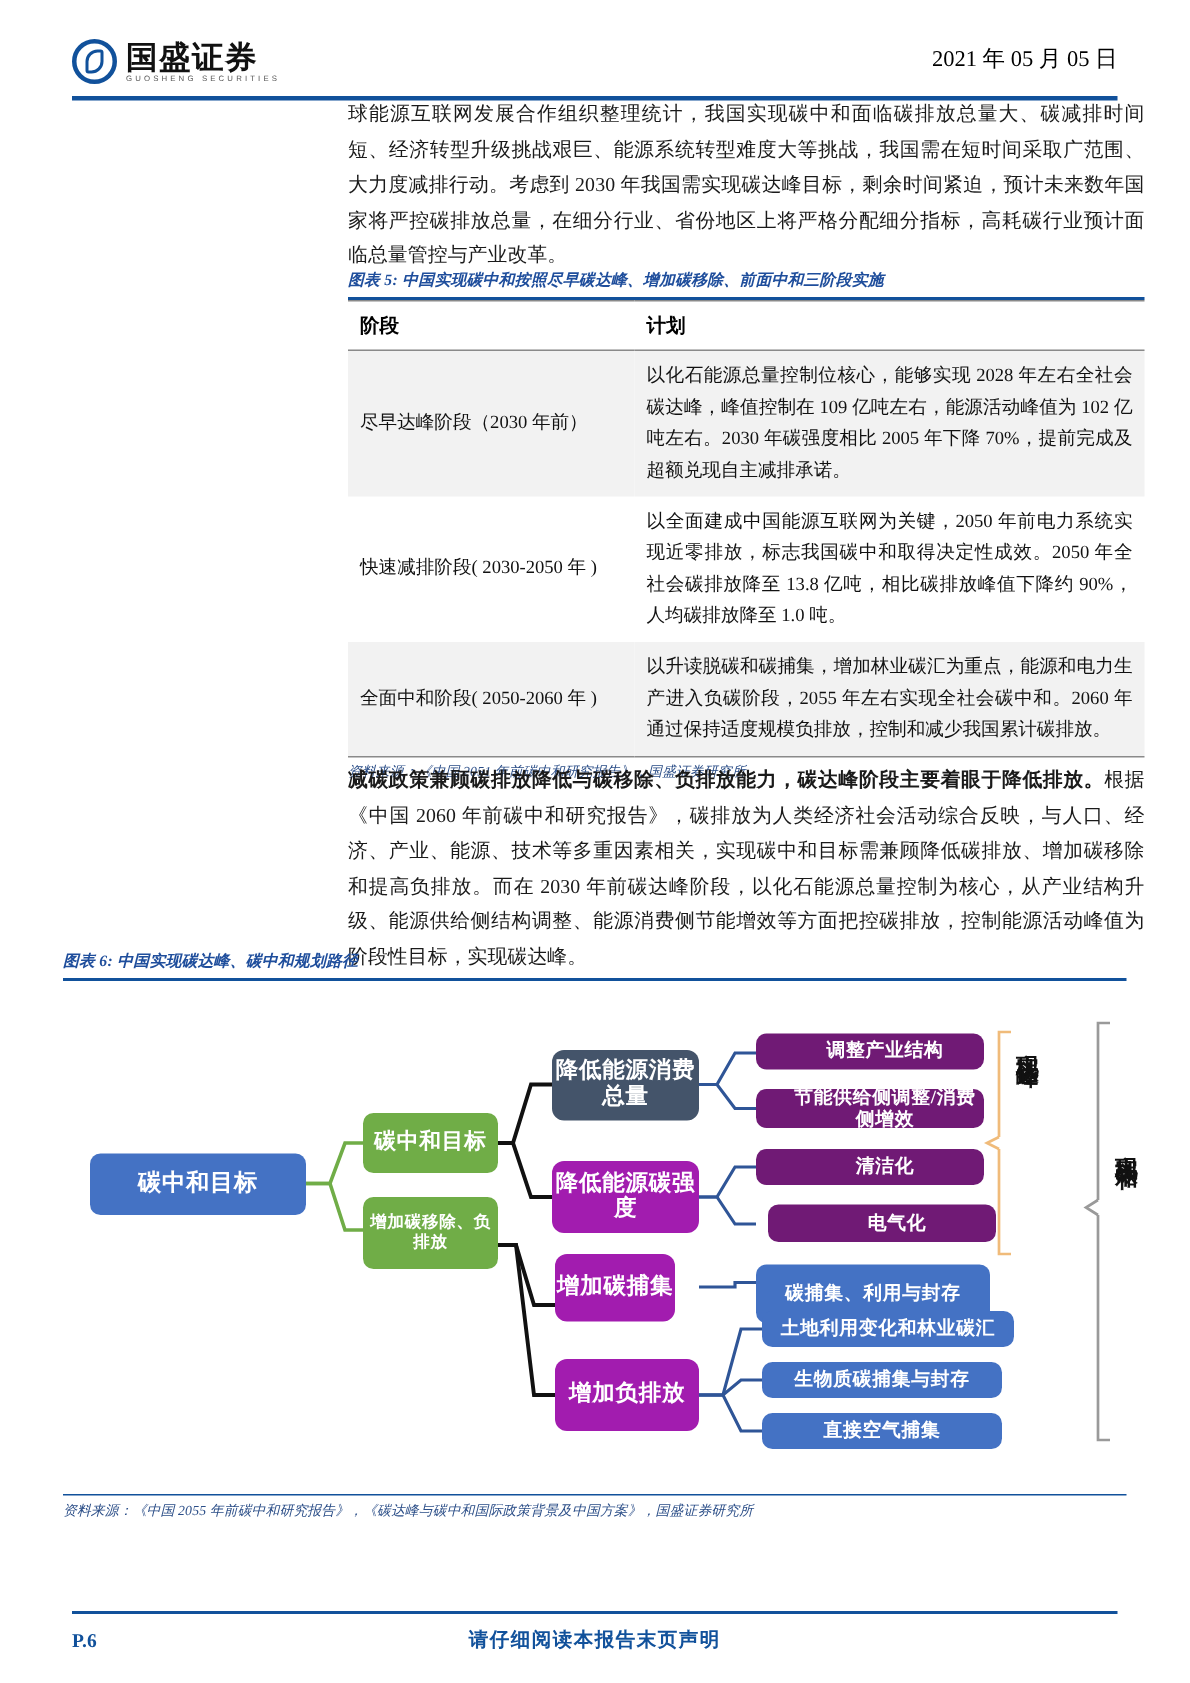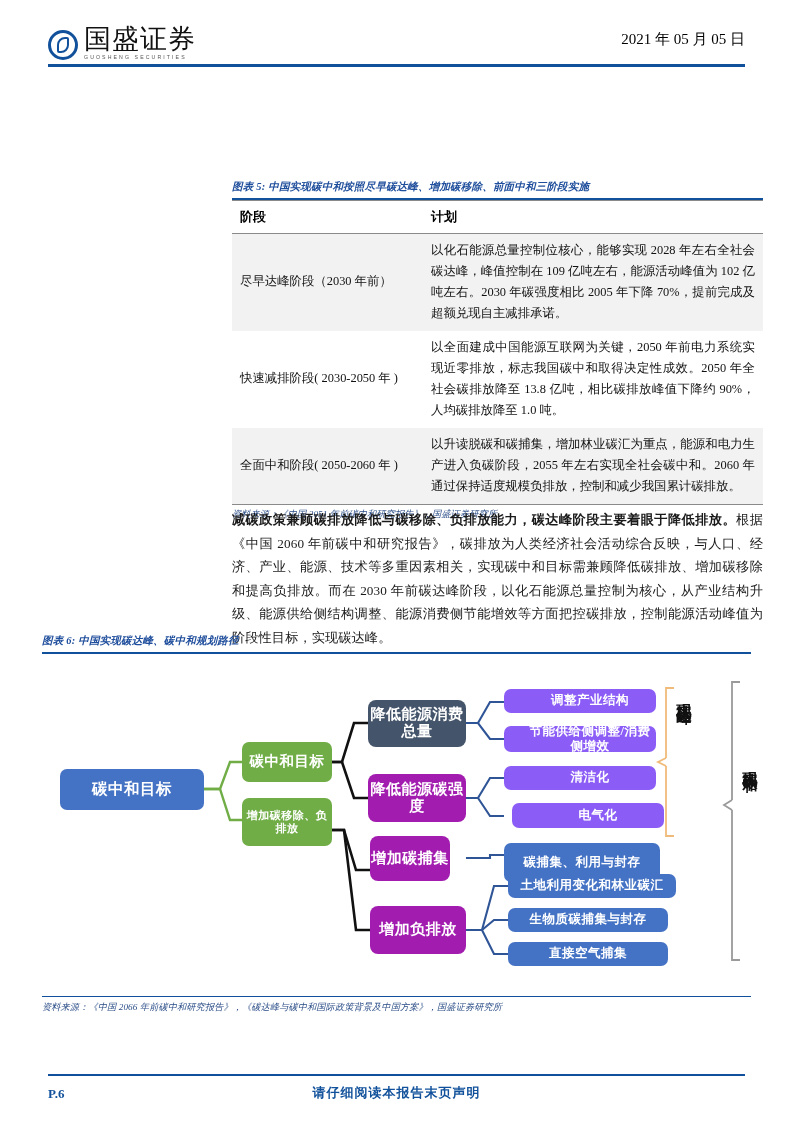--- a/index.html
+++ b/index.html
@@ -48,22 +48,22 @@
     position: absolute;
     left: 6px; top: 4px;
     width: 12px; height: 16px;
     border: 2.5px solid #11519b;
     border-radius: 8px 2px 8px 2px;
     box-sizing: border-box;
   }
   .logo-text-block { line-height: 1; }
   .logo-cn {
     font-family: "Liberation Serif", serif;
-    font-weight: normal;
-    font-size: 27px;
+    font-weight: bold;
+    font-size: 21px;
     letter-spacing: 1px;
     color: #111;
   }
   .logo-en {
     font-family: "Liberation Sans", sans-serif;
     font-size: 5.2px;
     letter-spacing: 2.1px;
     color: #555;
     margin-top: 2px;
   }
@@ -187,21 +187,21 @@
     background: #44546a;
     border-radius: 8px;
     font-size: 15px;
   }
   .n-dark {
     background: #a21caf;
     border-radius: 8px;
     font-size: 15px;
   }
   .n-orange {
-    background: #8b5cf6;
+    background: #701a75;
     border-radius: 7px;
     font-size: 12.5px;
     padding-left: 20px;
   }
   .n-blue {
     background: #4472c4;
     border-radius: 7px;
     font-size: 12.5px;
   }
   .vlabel {
@@ -255,20 +255,23 @@
       <div class="logo-mark"></div>
       <div class="logo-text-block">
         <div class="logo-cn">国盛证券</div>
         <div class="logo-en">GUOSHENG SECURITIES</div>
       </div>
     </div>
     <div class="header-date">2021 年 05 月 05 日</div>
     <div class="header-rule"></div>
   </div>
 
+  <div class="body-col" style="top:64px;">
+    <p class="para">球能源互联网发展合作组织整理统计，我国实现碳中和面临碳排放总量大、碳减排时间短、经济转型升级挑战艰巨、能源系统转型难度大等挑战，我国需在短时间采取广范围、大力度减排行动。考虑到 2030 年我国需实现碳达峰目标，剩余时间紧迫，预计未来数年国家将严控碳排放总量，在细分行业、省份地区上将严格分配细分指标，高耗碳行业预计面临总量管控与产业改革。</p>
+  </div>
 
   <div class="body-col" style="top:180px;">
     <div class="fig-caption">图表 5: 中国实现碳中和按照尽早碳达峰、增加碳移除、前面中和三阶段实施</div>
     <div class="fig-rule-top"></div>
 
     <table class="tbl">
       <thead>
         <tr>
           <th class="col-stage">阶段</th>
           <th>计划</th>
@@ -354,20 +357,20 @@
       <div class="node n-blue" style="left:462px; top:185px; width:156px; height:39px;">碳捕集、利用与封存</div>
       <div class="node n-blue" style="left:466px; top:216px; width:168px; height:24px;">土地利用变化和林业碳汇</div>
       <div class="node n-blue" style="left:466px; top:250px; width:160px; height:24px;">生物质碳捕集与封存</div>
       <div class="node n-blue" style="left:466px; top:284px; width:160px; height:24px;">直接空气捕集</div>
 
       <div class="vlabel" style="left:634px; top:32px; height:144px;">实现碳达峰</div>
       <div class="vlabel" style="left:700px; top:100px; height:144px;">实现碳中和</div>
     </div>
 
     <div class="fig-rule-bottom" style="margin-top:8px;"></div>
-    <div class="fig-source">资料来源：《中国 2066 年前碳中和研究报告》，《碳达峰与碳中和国际政策背景及中国方案》，国盛证券研究所</div>
+    <div class="fig-source">资料来源：《中国 2055 年前碳中和研究报告》，《碳达峰与碳中和国际政策背景及中国方案》，国盛证券研究所</div>
   </div>
 
   <div class="footer-rule"></div>
   <div class="footer-page">P.6</div>
   <div class="footer-note">请仔细阅读本报告末页声明</div>
 
 </div>
 
 </body></html>

